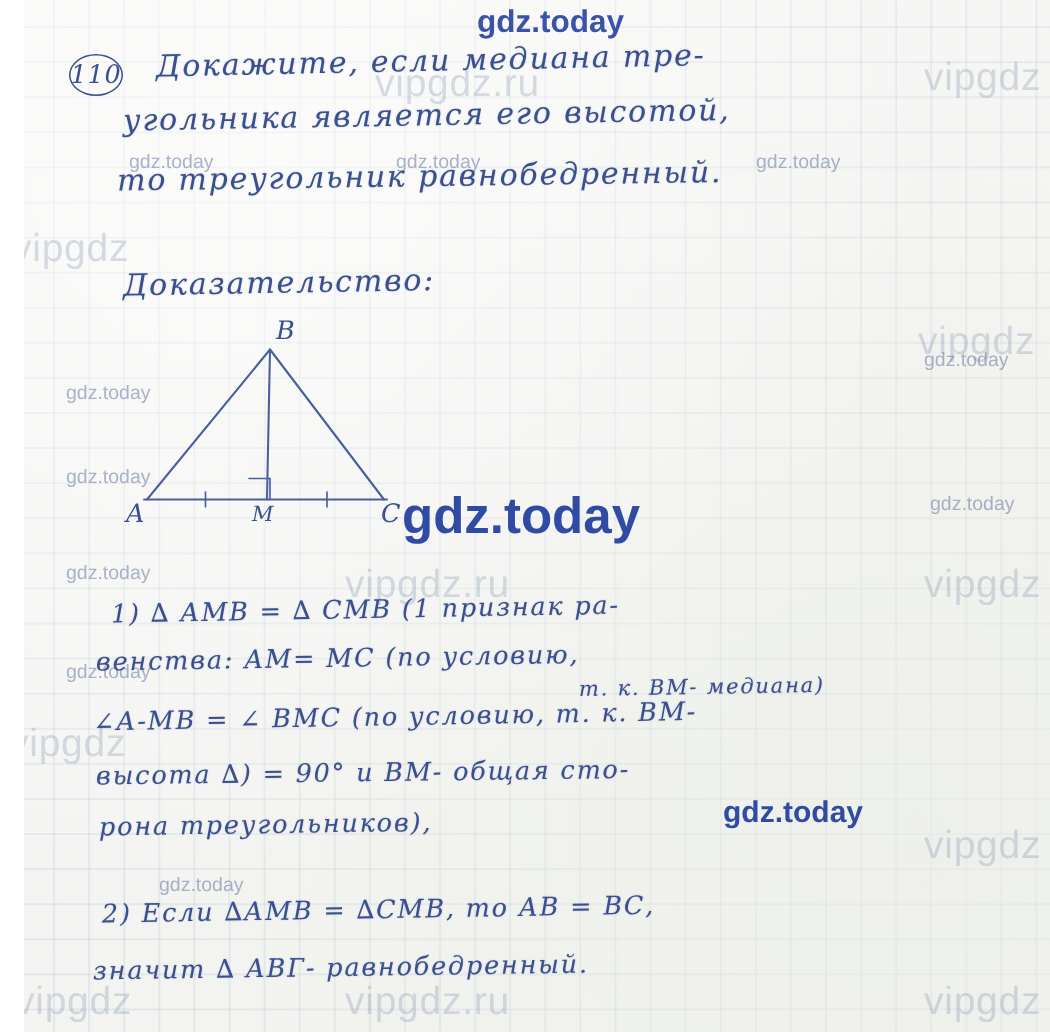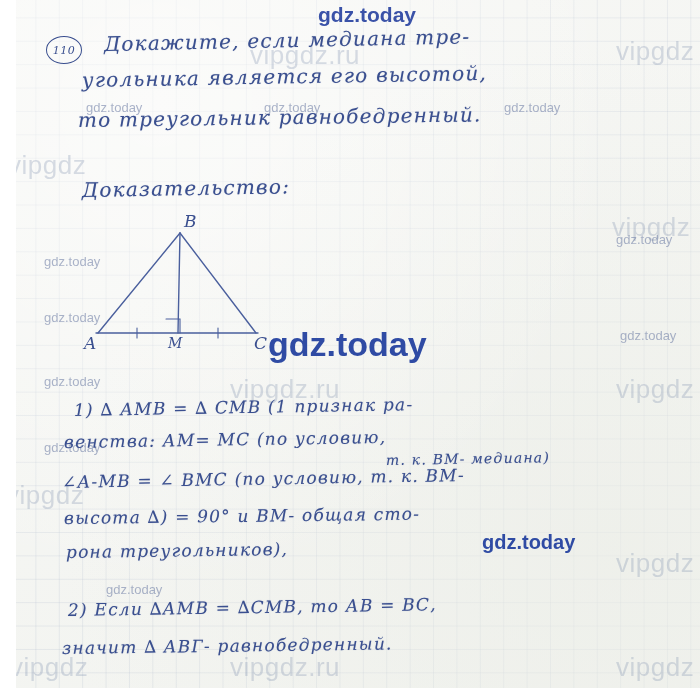--- a/index.html
+++ b/index.html
@@ -81,21 +81,21 @@
     position: absolute;
     left: 30px;
     top: 36px;
     width: 34px;
     height: 26px;
     border: 1.6px solid #3a4f8f;
     border-radius: 50%;
     color: #3a4f8f;
     font-family: "DejaVu Serif", serif;
     font-style: italic;
-    font-size: 11px;
+    font-size: 17px;
     display: flex;
     align-items: center;
     justify-content: center;
     letter-spacing: 0.5px;
   }
   
   #figure {
     position: absolute;
     left: 60px;
     top: 215px;

